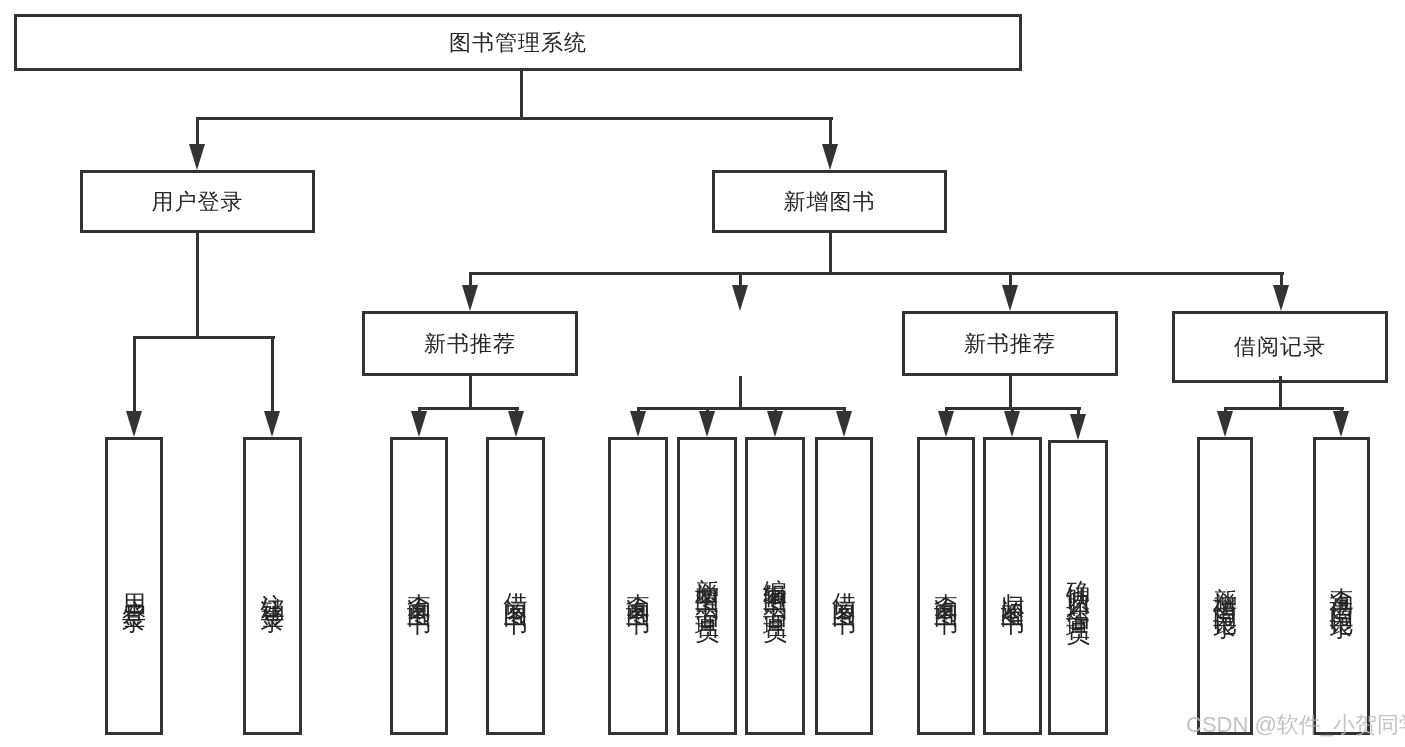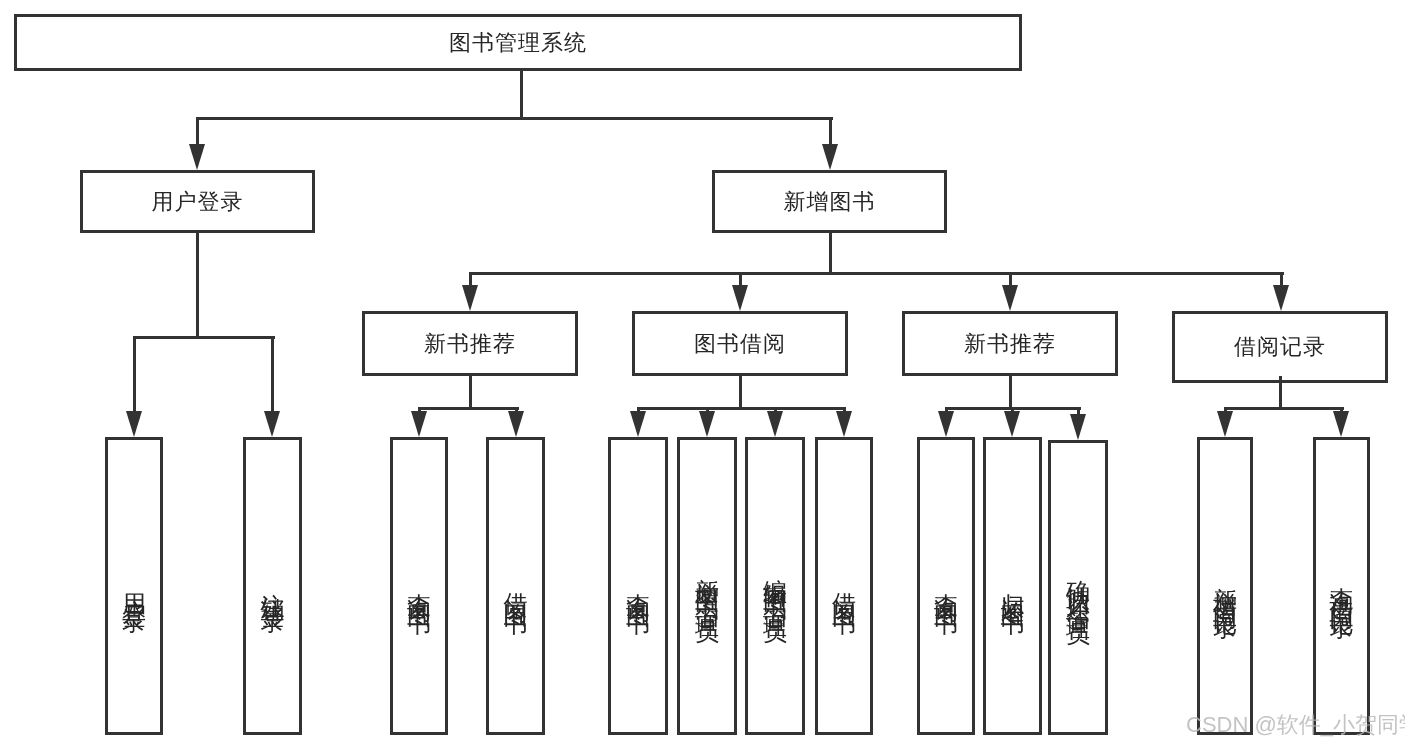--- a/index.html
+++ b/index.html
@@ -67,23 +67,20 @@
   <div class="vl" style="left:739px;top:272px;height:15px"></div>
   <div class="vl" style="left:1009px;top:272px;height:15px"></div>
   <div class="vl" style="left:1280px;top:272px;height:15px"></div>
   <div class="ar" style="left:462px;top:285px"></div>
   <div class="ar" style="left:732px;top:285px"></div>
   <div class="ar" style="left:1002px;top:285px"></div>
   <div class="ar" style="left:1273px;top:285px"></div>
 
   <div class="box hbox" style="left:362px;top:311px;width:216px;height:65px">
     <span>新书推荐</span>
-  </div>
-  <div class="box hbox" style="left:632px;top:311px;width:216px;height:65px">
-    <span>图书借阅</span>
   </div>
   <div class="box hbox" style="left:902px;top:311px;width:216px;height:65px">
     <span>新书推荐</span>
   </div>
   <div class="box hbox" style="left:1172px;top:311px;width:216px;height:72px">
     <span>借阅记录</span>
   </div>
 
   <div class="vl" style="left:469px;top:376px;height:31px"></div>
   <div class="vl" style="left:739px;top:376px;height:31px"></div>

